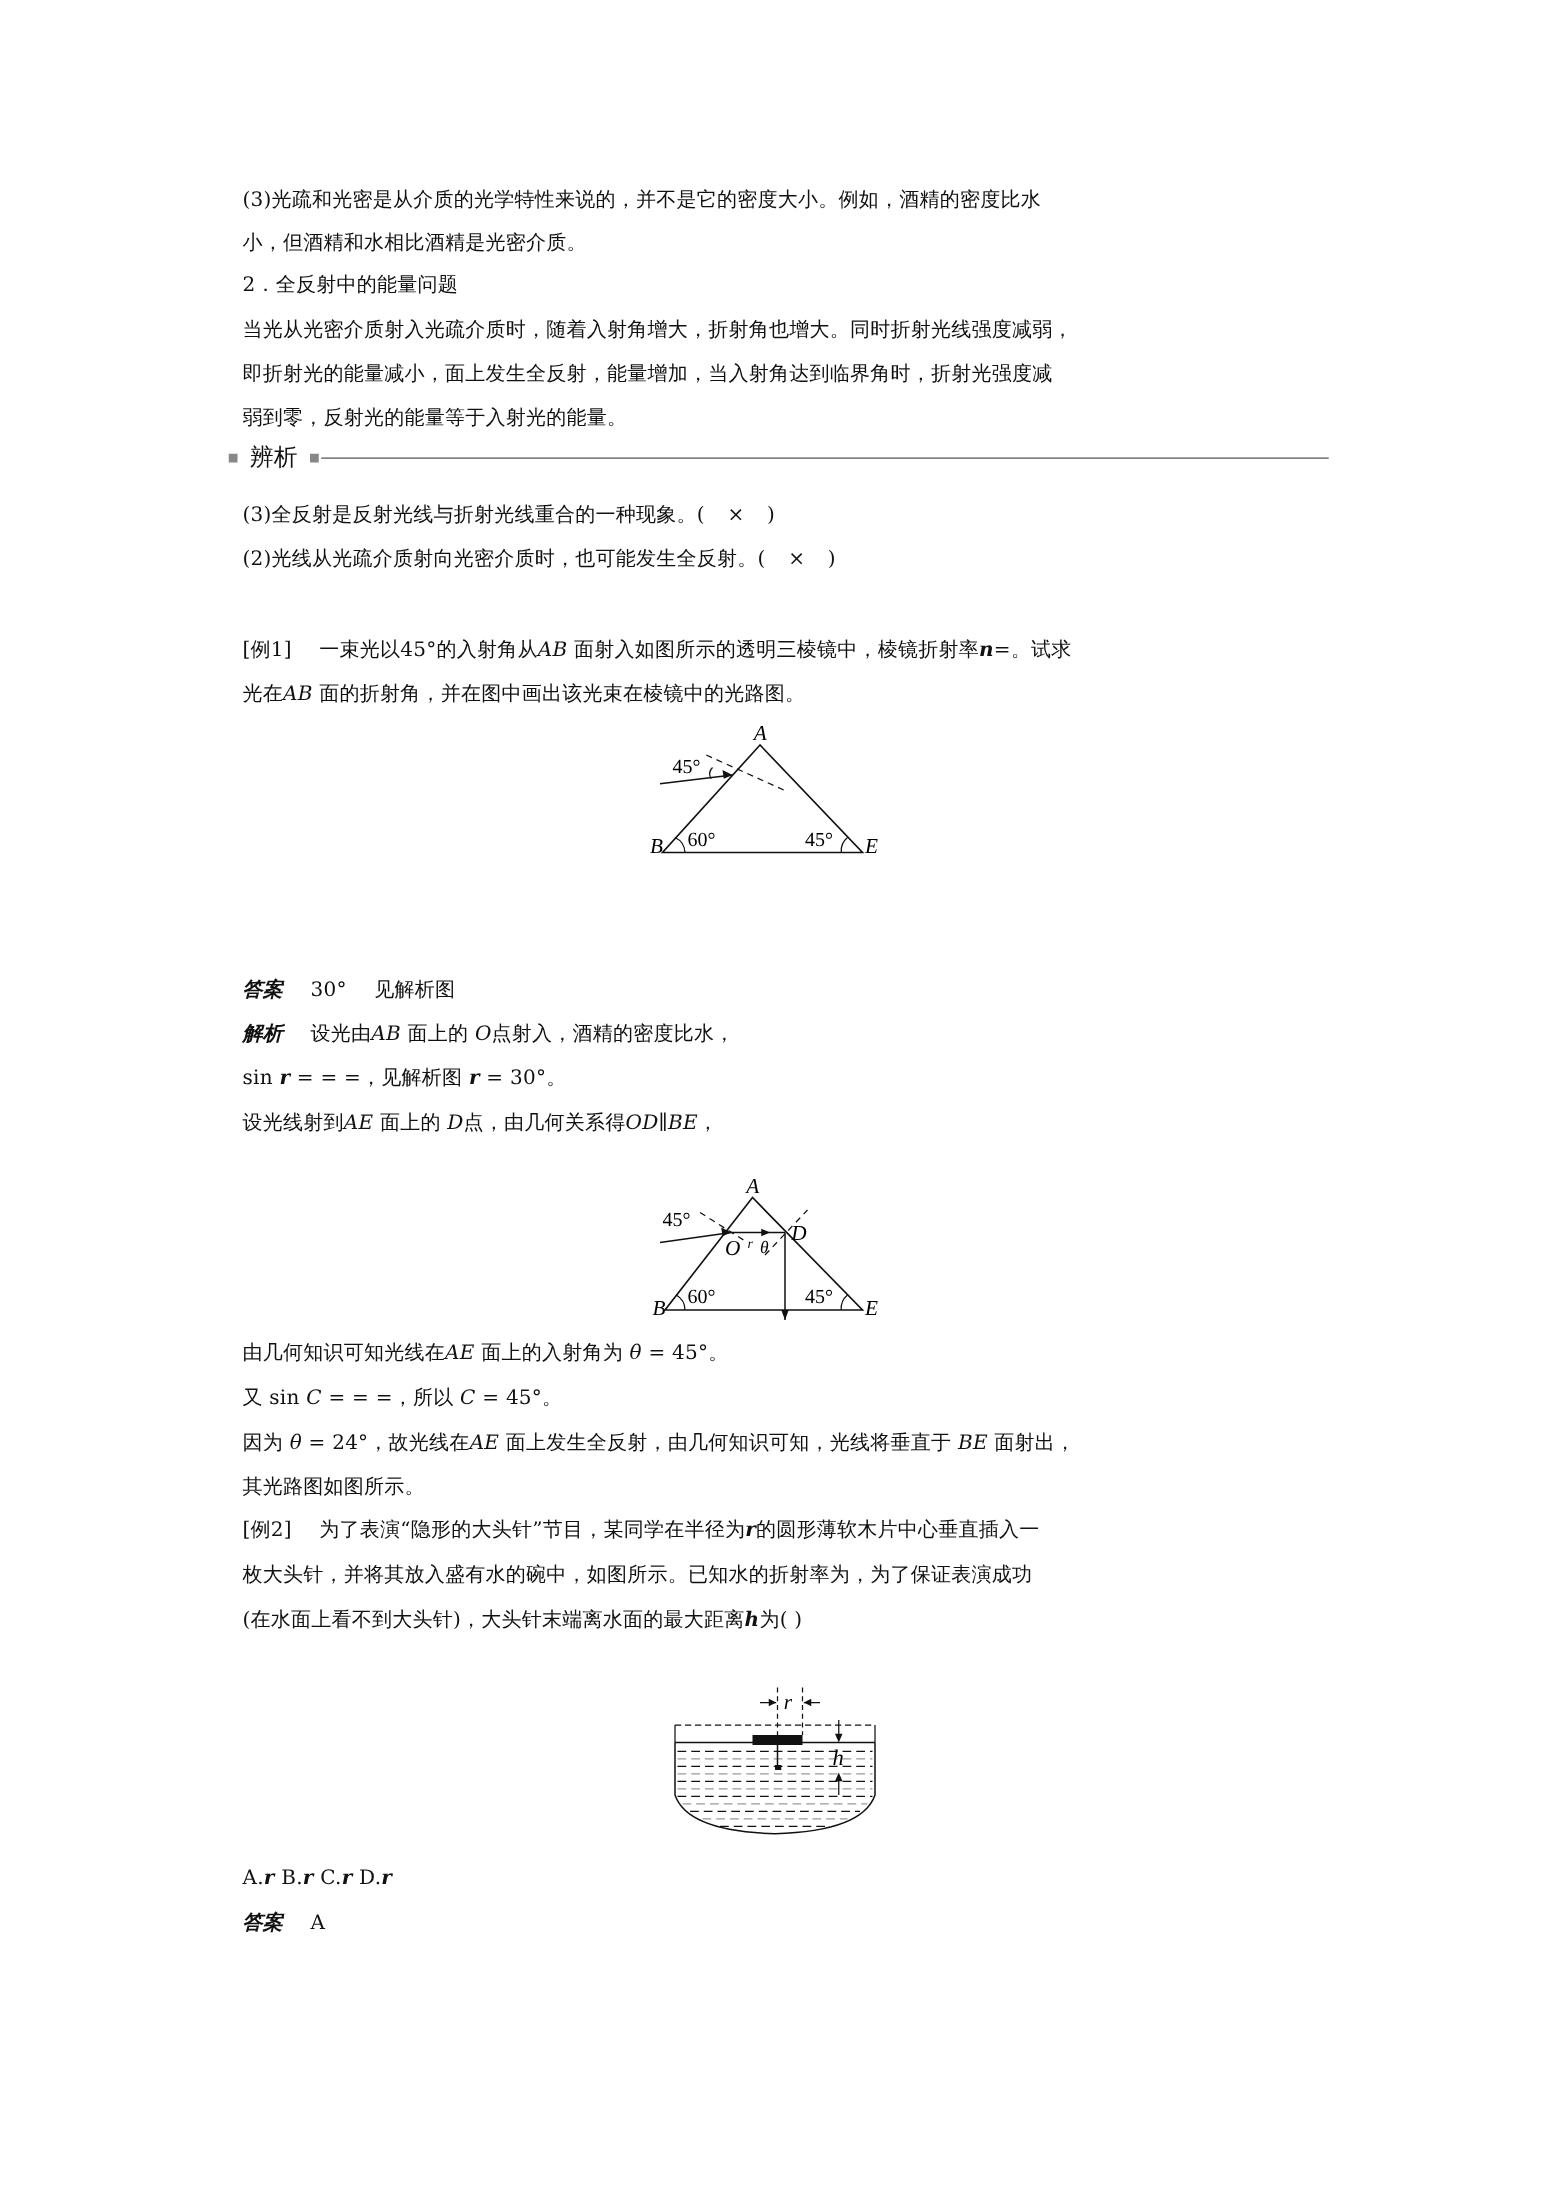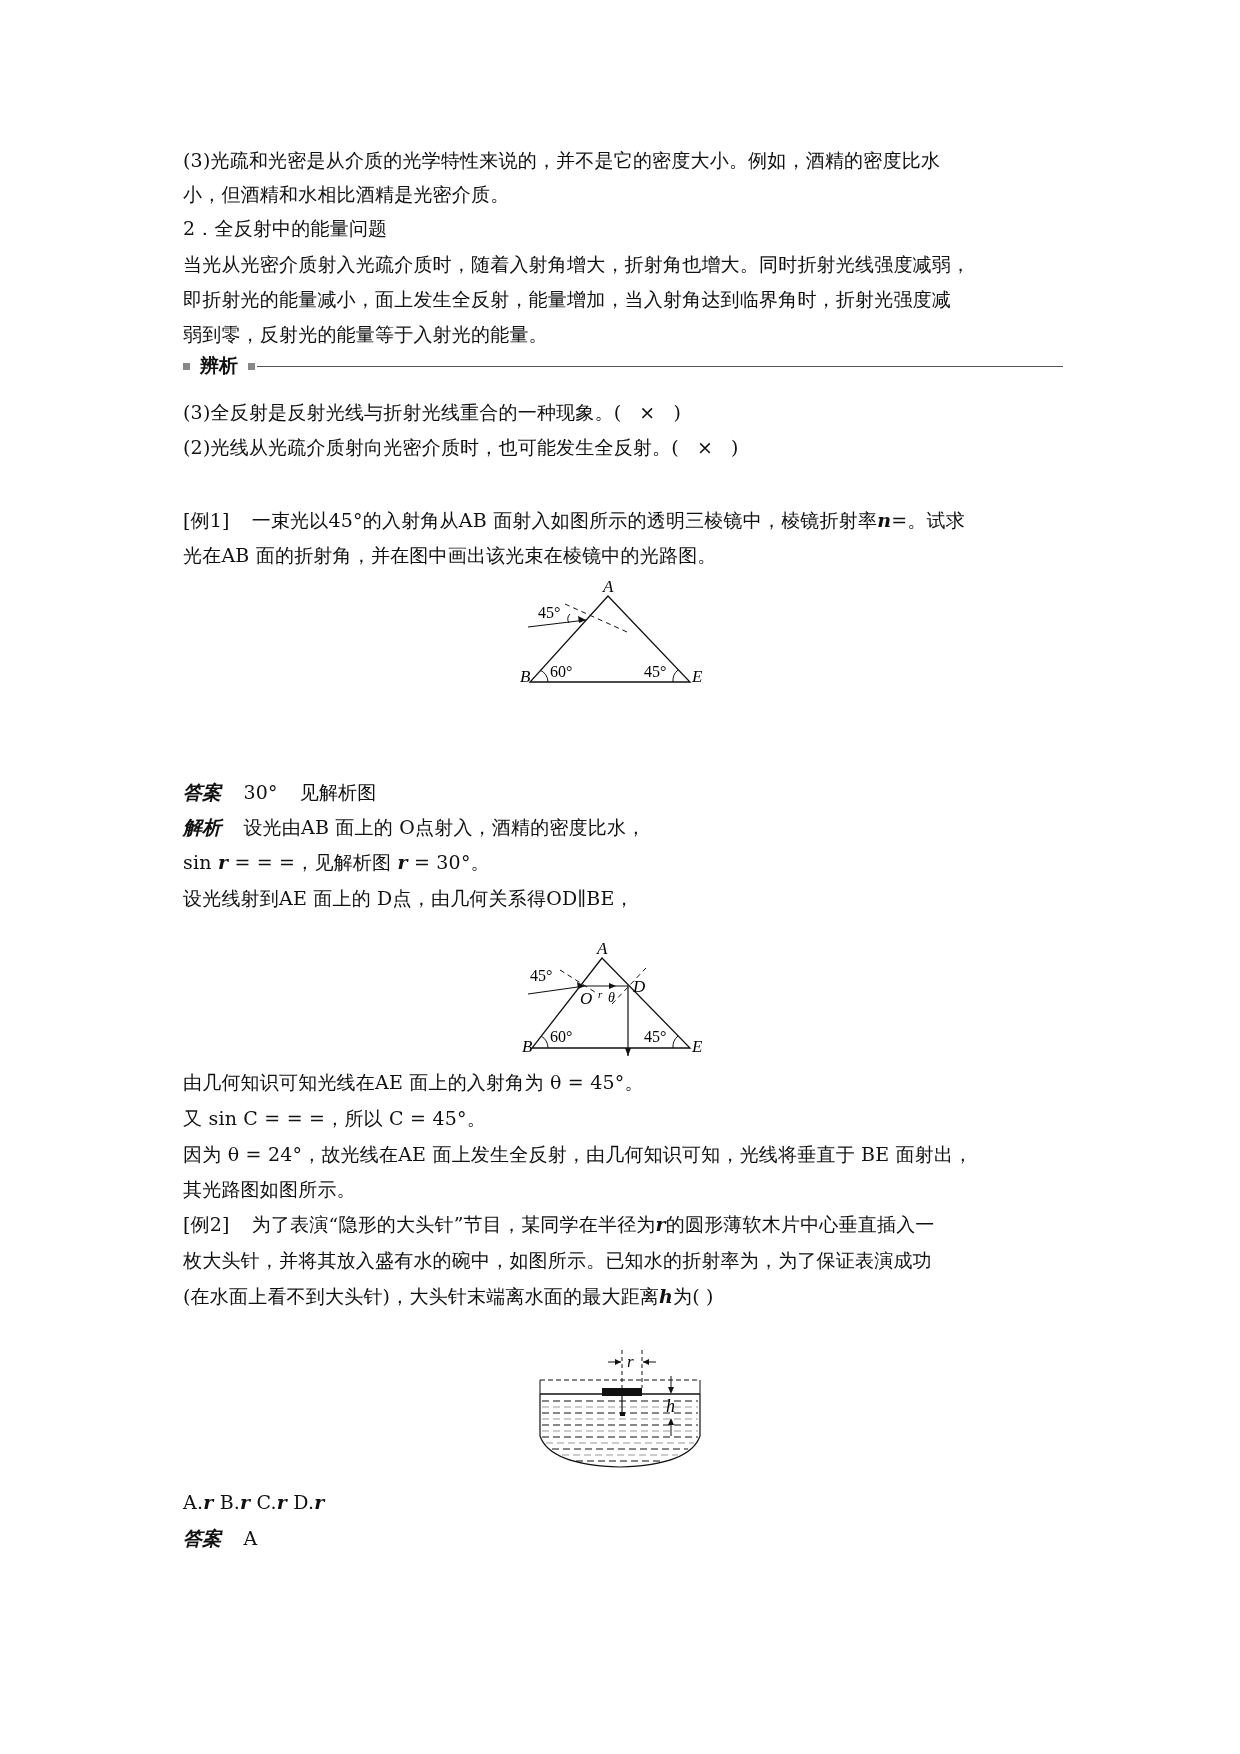--- a/index.html
+++ b/index.html
@@ -3,33 +3,33 @@
   <meta charset="utf-8">
   <style>
     html, body { margin: 0; padding: 0; background: #ffffff; }
     body {
       width: 1240px; height: 1754px; position: relative; overflow: hidden;
       font-family: "DejaVu Serif", "Liberation Serif", serif;
       color: #111111;
     }
     .page { position: absolute; left: 183px; top: 0; width: 880px; }
     .line {
-      position: absolute; left: 0; white-space: nowrap;
-      font-size: 19px; line-height: 28px; letter-spacing: 0.2px;
+      position: absolute; left: 11px; white-space: nowrap;
+      font-size: 16px; line-height: 28px; letter-spacing: 0.2px;
     }
     .bold { font-weight: bold; font-style: italic; }
-    .it { }
+    .it { font-style: italic; }
     .bi { font-style: italic; font-weight: bold; }
     .tag { font-weight: normal; }
     .section-bar {
       position: absolute; left: 0; top: 400px; width: 880px; height: 24px;
       display: flex; align-items: center;
     }
     .sq { width: 7px; height: 7px; background: #888888; display: inline-block; }
-    .section-label { font-weight: bold; font-size: 19px; margin: 0 10px; }
+    .section-label { font-weight: normal; font-size: 19px; margin: 0 10px; }
     .rule { flex: 1; height: 1px; background: #555555; margin-left: 2px; }
     .figure { position: absolute; }
     svg text { font-family: "Liberation Serif", "DejaVu Serif", serif; }
     .gap { display: inline-block; width: 22px; }
   </style>
 </head>
 <body>
 
 <div class="page">
 

